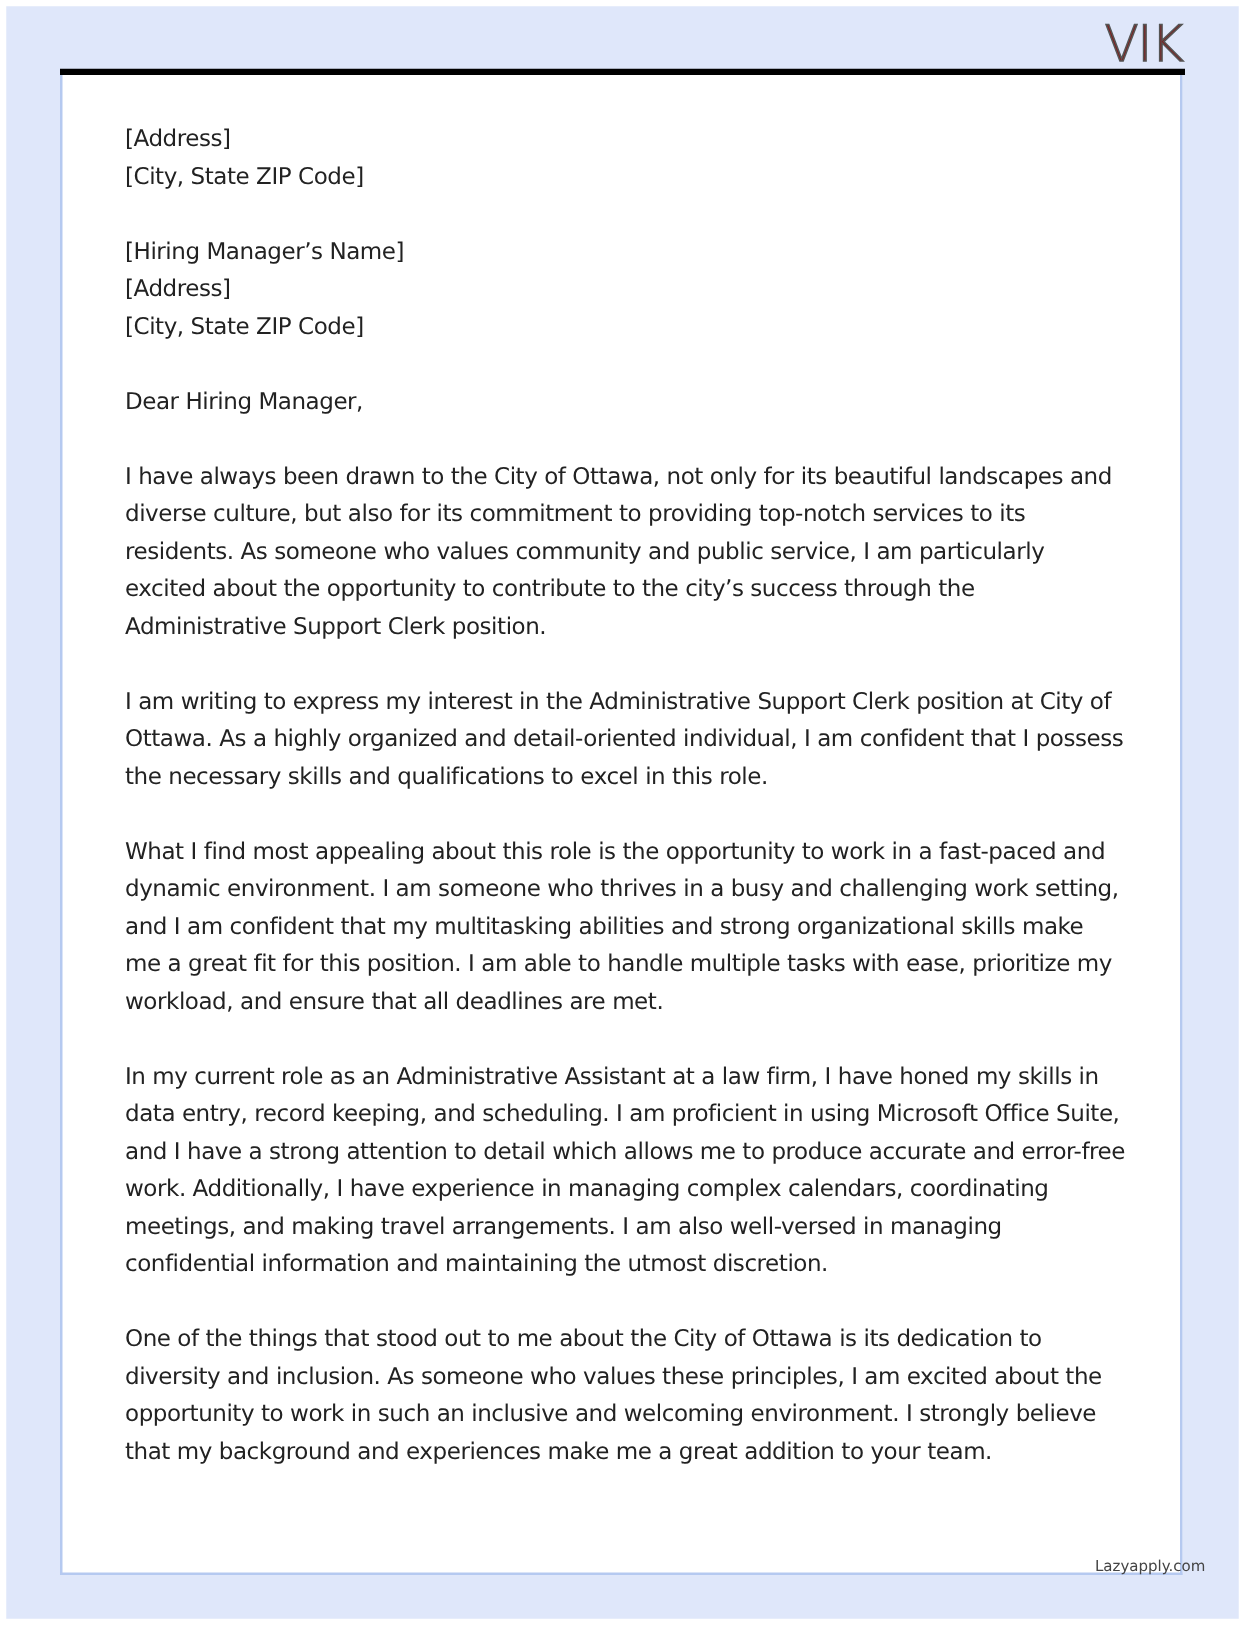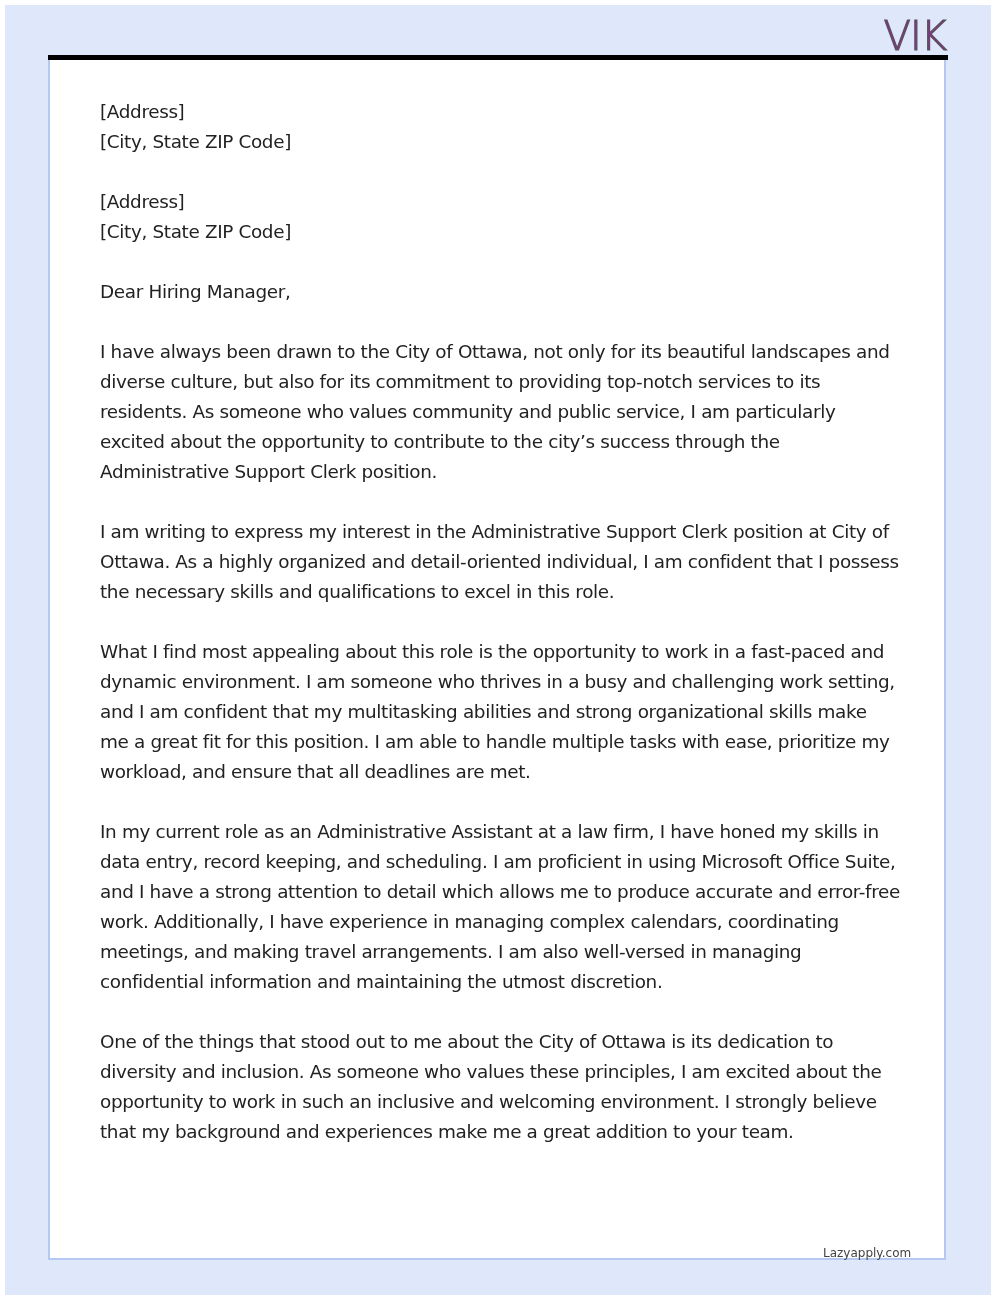--- a/index.html
+++ b/index.html
@@ -9,21 +9,21 @@
     font-family: "DejaVu Sans", sans-serif;
   }
   .outer {
     position: absolute; left: 5px; top: 5px; width: 986px; height: 1290px;
     background: #dfe7fa;
   }
   .brand {
     position: absolute; right: 50px; top: 14px;
     font-family: "DejaVu Sans", sans-serif;
     font-size: 40px; font-weight: 300; letter-spacing: -1px;
-    color: #a21caf;
+    color: #7f1d1d;
     -webkit-text-stroke: 1.2px #555;
     line-height: 44px;
   }
   .topbar {
     position: absolute; left: 48px; top: 55px; width: 900px; height: 5px;
     background: #000;
   }
   .card {
     position: absolute; left: 48px; top: 60px; width: 898px; height: 1200px;
     background: #ffffff;
@@ -34,39 +34,40 @@
   }
   .letter {
     position: absolute; left: 100px; top: 97px; width: 800px;
     font-family: "DejaVu Sans", sans-serif;
     font-size: 18.4px; line-height: 30px; color: #222;
     letter-spacing: -0.35px;
   }
   .letter p { margin: 0 0 30px 0; }
   .letter .line { display: block; }
   .footer-mark {
-    position: absolute; left: 823px; top: 1246px;
+    position: absolute; left: 876px; top: 1246px;
     font-family: "DejaVu Sans", sans-serif;
     font-size: 12px; color: #444;
   }
 </style>
 </head>
 <body>
 
 <div class="outer"></div>
 <div class="brand">VIK</div>
 <div class="topbar"></div>
 <div class="card"></div>
 
 <div class="letter">
   <p>
     <span class="line">[Address]</span>
     <span class="line">[City, State ZIP Code]</span>
   </p>
   <p>
+    <span class="line">[Hiring Manager’s Name]</span>
     <span class="line">[Address]</span>
     <span class="line">[City, State ZIP Code]</span>
   </p>
   <p>Dear Hiring Manager,</p>
   <p>I have always been drawn to the City of Ottawa, not only for its beautiful landscapes and diverse culture, but also for its commitment to providing top-notch services to its residents. As someone who values community and public service, I am particularly excited about the opportunity to contribute to the city’s success through the Administrative Support Clerk position.</p>
   <p>I am writing to express my interest in the Administrative Support Clerk position at City of Ottawa. As a highly organized and detail-oriented individual, I am confident that I possess the necessary skills and qualifications to excel in this role.</p>
   <p>What I find most appealing about this role is the opportunity to work in a fast-paced and dynamic environment. I am someone who thrives in a busy and challenging work setting, and I am confident that my multitasking abilities and strong organizational skills make me a great fit for this position. I am able to handle multiple tasks with ease, prioritize my workload, and ensure that all deadlines are met.</p>
   <p>In my current role as an Administrative Assistant at a law firm, I have honed my skills in data entry, record keeping, and scheduling. I am proficient in using Microsoft Office Suite, and I have a strong attention to detail which allows me to produce accurate and error-free work. Additionally, I have experience in managing complex calendars, coordinating meetings, and making travel arrangements. I am also well-versed in managing confidential information and maintaining the utmost discretion.</p>
   <p>One of the things that stood out to me about the City of Ottawa is its dedication to diversity and inclusion. As someone who values these principles, I am excited about the opportunity to work in such an inclusive and welcoming environment. I strongly believe that my background and experiences make me a great addition to your team.</p>
 </div>

